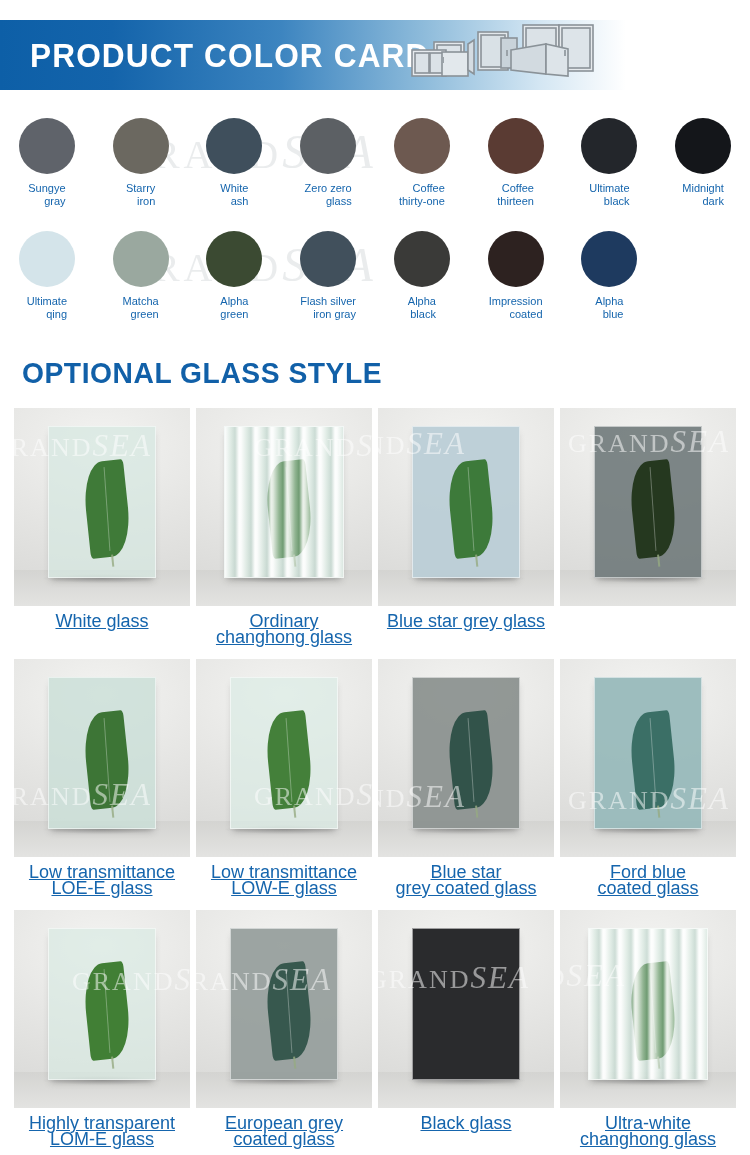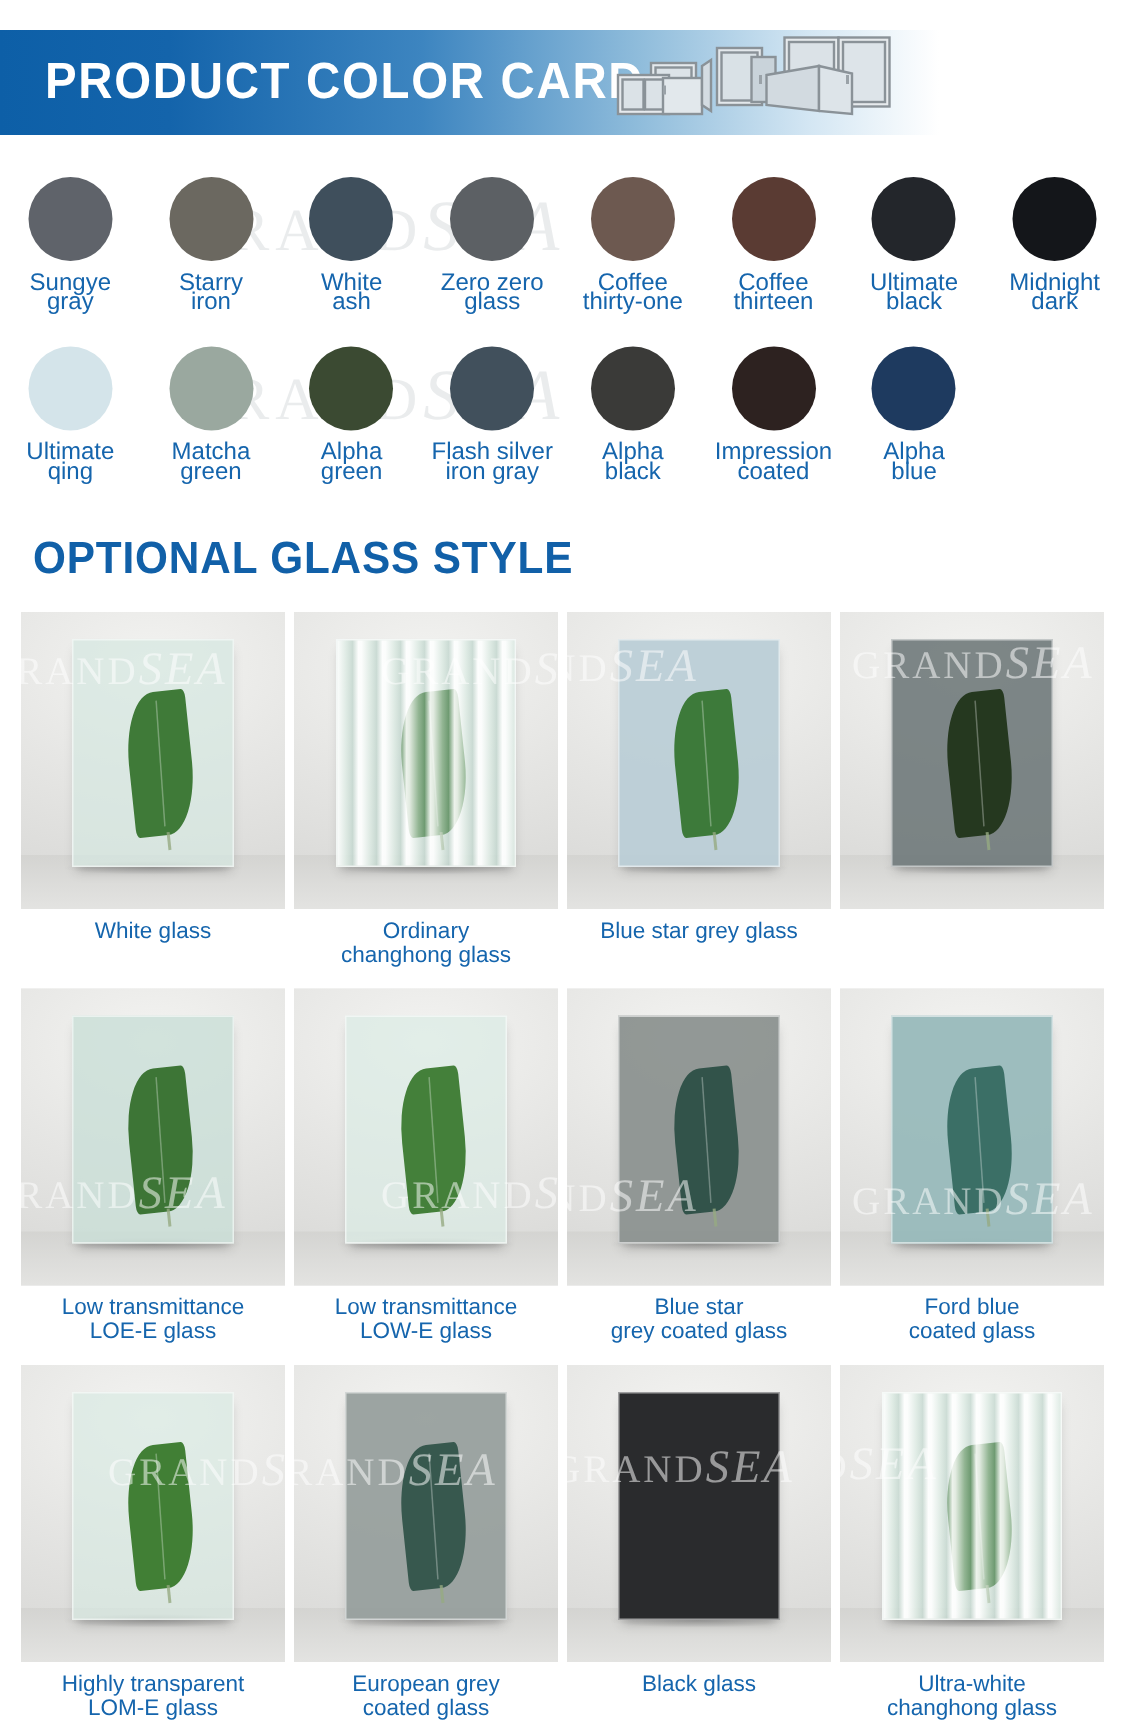--- a/index.html
+++ b/index.html
@@ -99,24 +99,24 @@
   .dot {
     width: 56px;
     height: 56px;
     border-radius: 50%;
   }
   .dot.outlined {
     border: 1px solid #e2e2e2;
   }
   .swatch-label {
     margin-top: 8px;
-    font-size: 16px;
+    font-size: 11px;
     line-height: 13px;
     color: #1565ad;
-    text-align: center;
+    text-align: right;
     white-space: pre-line;
   }
 
   
   .section-heading {
     position: absolute;
     left: 22px;
     top: 356px;
     color: #1160a8;
     font-family: "Liberation Sans Narrow", "Liberation Sans", sans-serif;
@@ -145,25 +145,26 @@
   .glass-photo {
     position: relative;
     width: 176px;
     height: 198px;
     overflow: hidden;
     background: #e8e8e6;
   }
   .glass-caption {
     margin-top: 7px;
     height: 46px;
-    font-size: 15px;
+    font-size: 18px;
     line-height: 16px;
     color: #1565ad;
     text-align: center;
     white-space: pre-line;
+    text-decoration: underline;
   }
 
   
   .photo-bg {
     position: absolute;
     inset: 0;
     background:
       radial-gradient(ellipse 120% 70% at 50% 18%, #f3f3f1 0%, #e6e6e4 55%, #dcdcda 100%);
   }
   .photo-floor {

